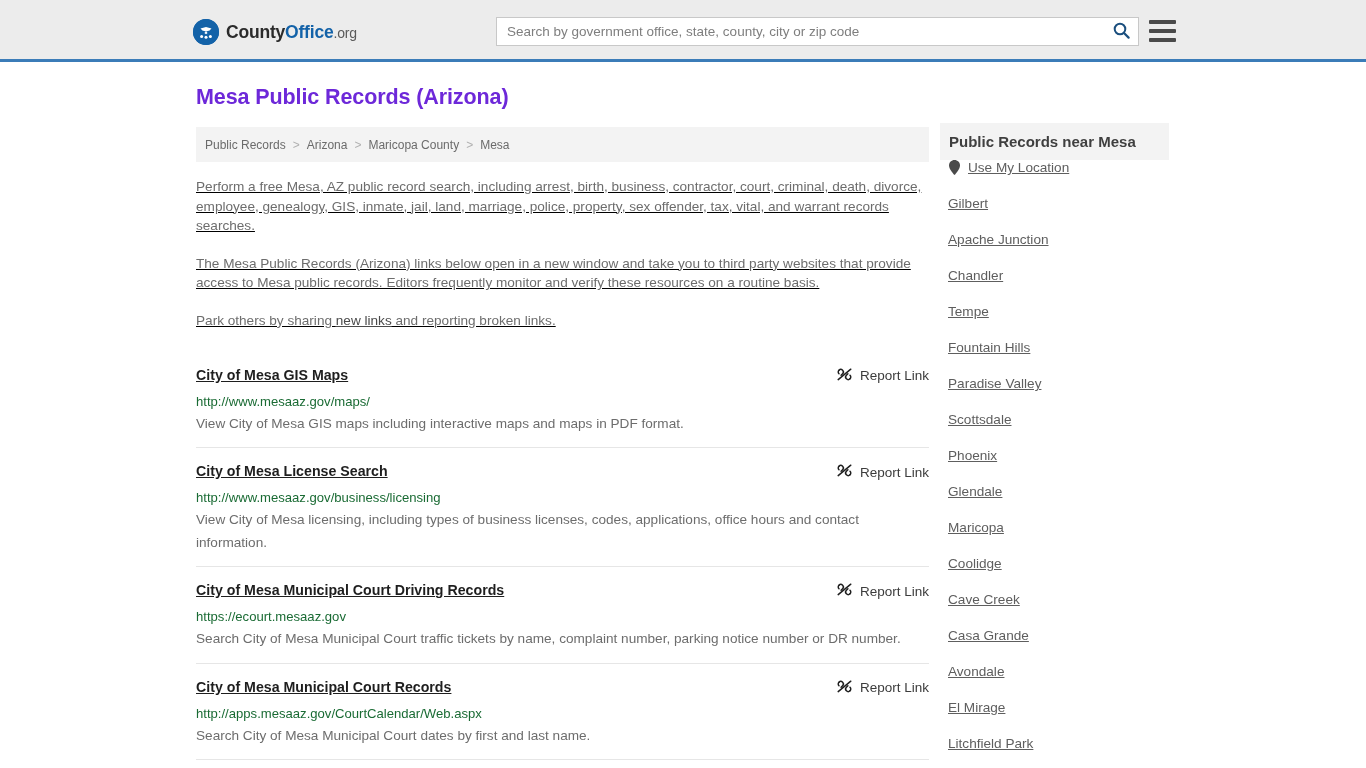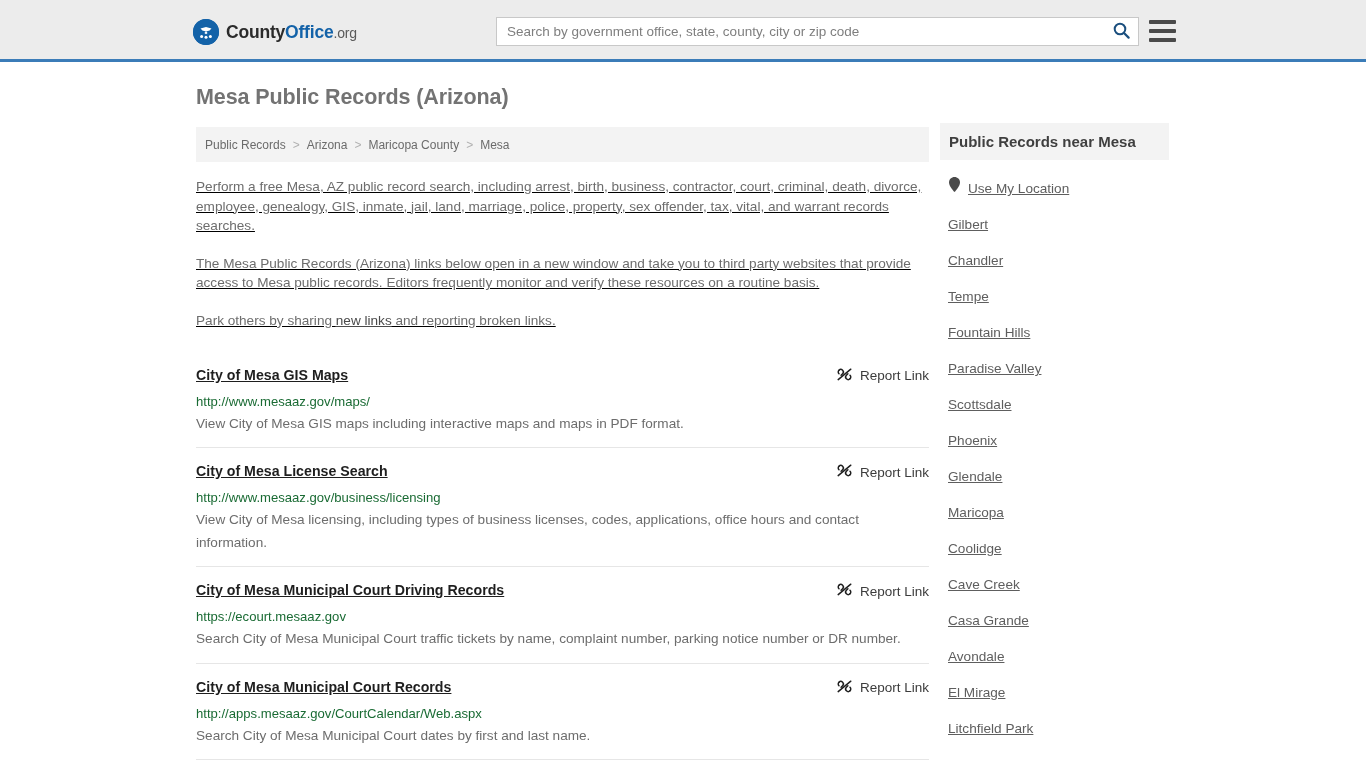--- a/index.html
+++ b/index.html
@@ -99,21 +99,21 @@
   }
   .aside {
     position: absolute;
     left: 940px; top: 61px;
     width: 229px;
   }
 
   h1.page-title {
     font-size: 21.5px;
     font-weight: bold;
-    color: #737373;
+    color: #6d28d9;
     margin: 0 0 17px 0;
     letter-spacing: -0.1px;
   }
 
   .breadcrumb {
     background: #f3f3f3;
     height: 35px;
     display: flex;
     align-items: center;
     padding: 0 9px;
@@ -198,21 +198,21 @@
     font-weight: bold;
     color: #3f3f3f;
   }
   .aside-list {
     list-style: none;
     margin: 0; padding: 0;
   }
   .aside-list li {
     height: 36px;
     display: flex;
-    align-items: flex-end;
+    align-items: flex-start;
     padding-left: 8px;
   }
   .aside-list li.geo { padding-left: 9px; gap: 8px; }
   .aside-list a {
     font-size: 13.6px;
     color: #5e5e5e;
     text-decoration: underline;
   }
   .pin-icon { display: block; }
 </style>
@@ -376,20 +376,23 @@
           <svg width="11" height="15" viewBox="0 0 11 15">
             <path d="M5.5 0 C2.5 0 0 2.4 0 5.4 C0 9.3 5.5 15 5.5 15 C5.5 15 11 9.3 11 5.4 C11 2.4 8.5 0 5.5 0 Z" fill="#4a4a4a"></path>
           </svg>
         </span>
         <a href="#">Use My Location</a>
       </li>
       <li>
           <a href="#">Gilbert</a>
         </li>
       <li>
+          <a href="#">Apache Junction</a>
+        </li>
+      <li>
           <a href="#">Chandler</a>
         </li>
       <li>
           <a href="#">Tempe</a>
         </li>
       <li>
           <a href="#">Fountain Hills</a>
         </li>
       <li>
           <a href="#">Paradise Valley</a>

